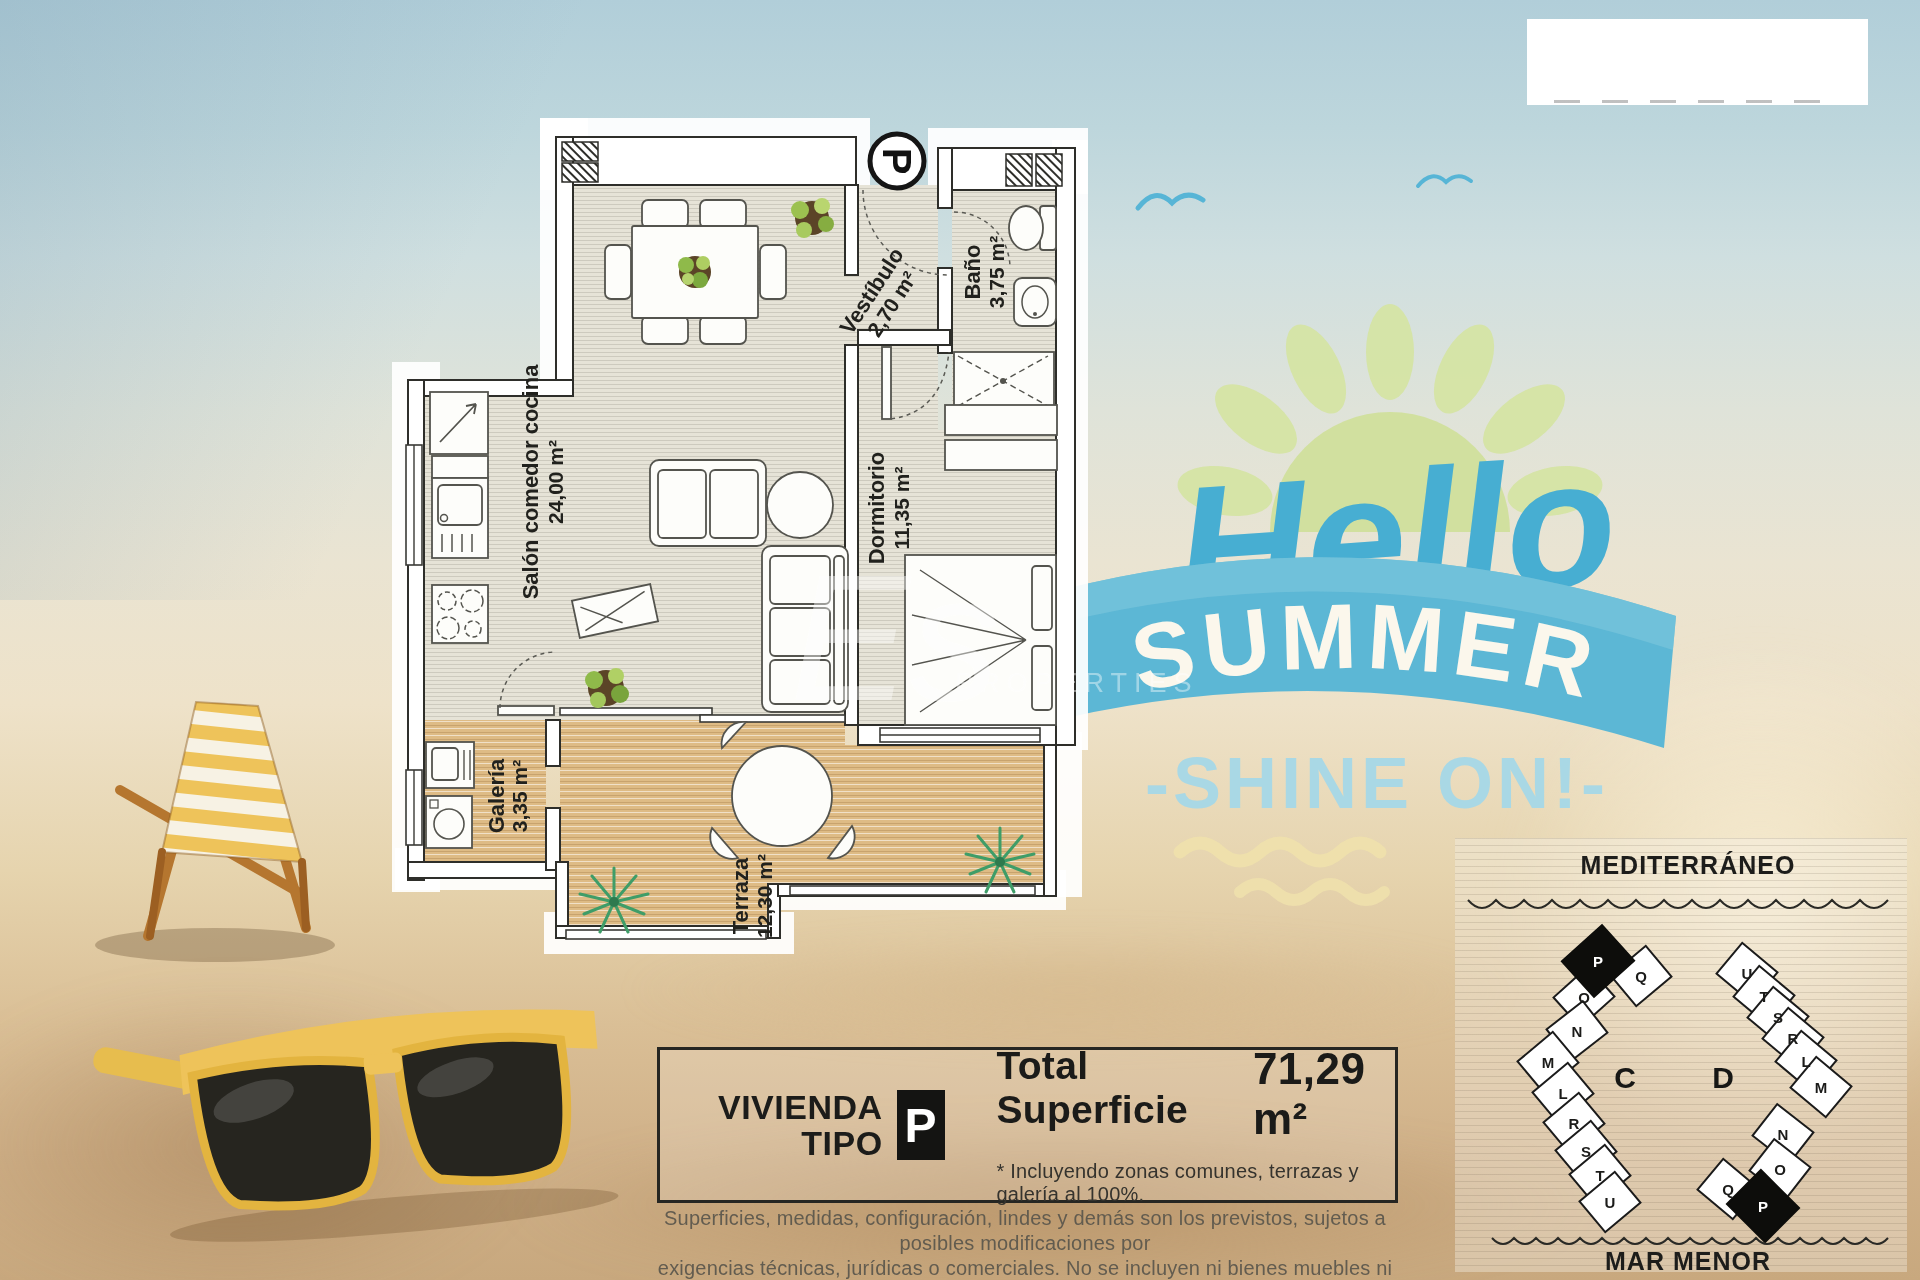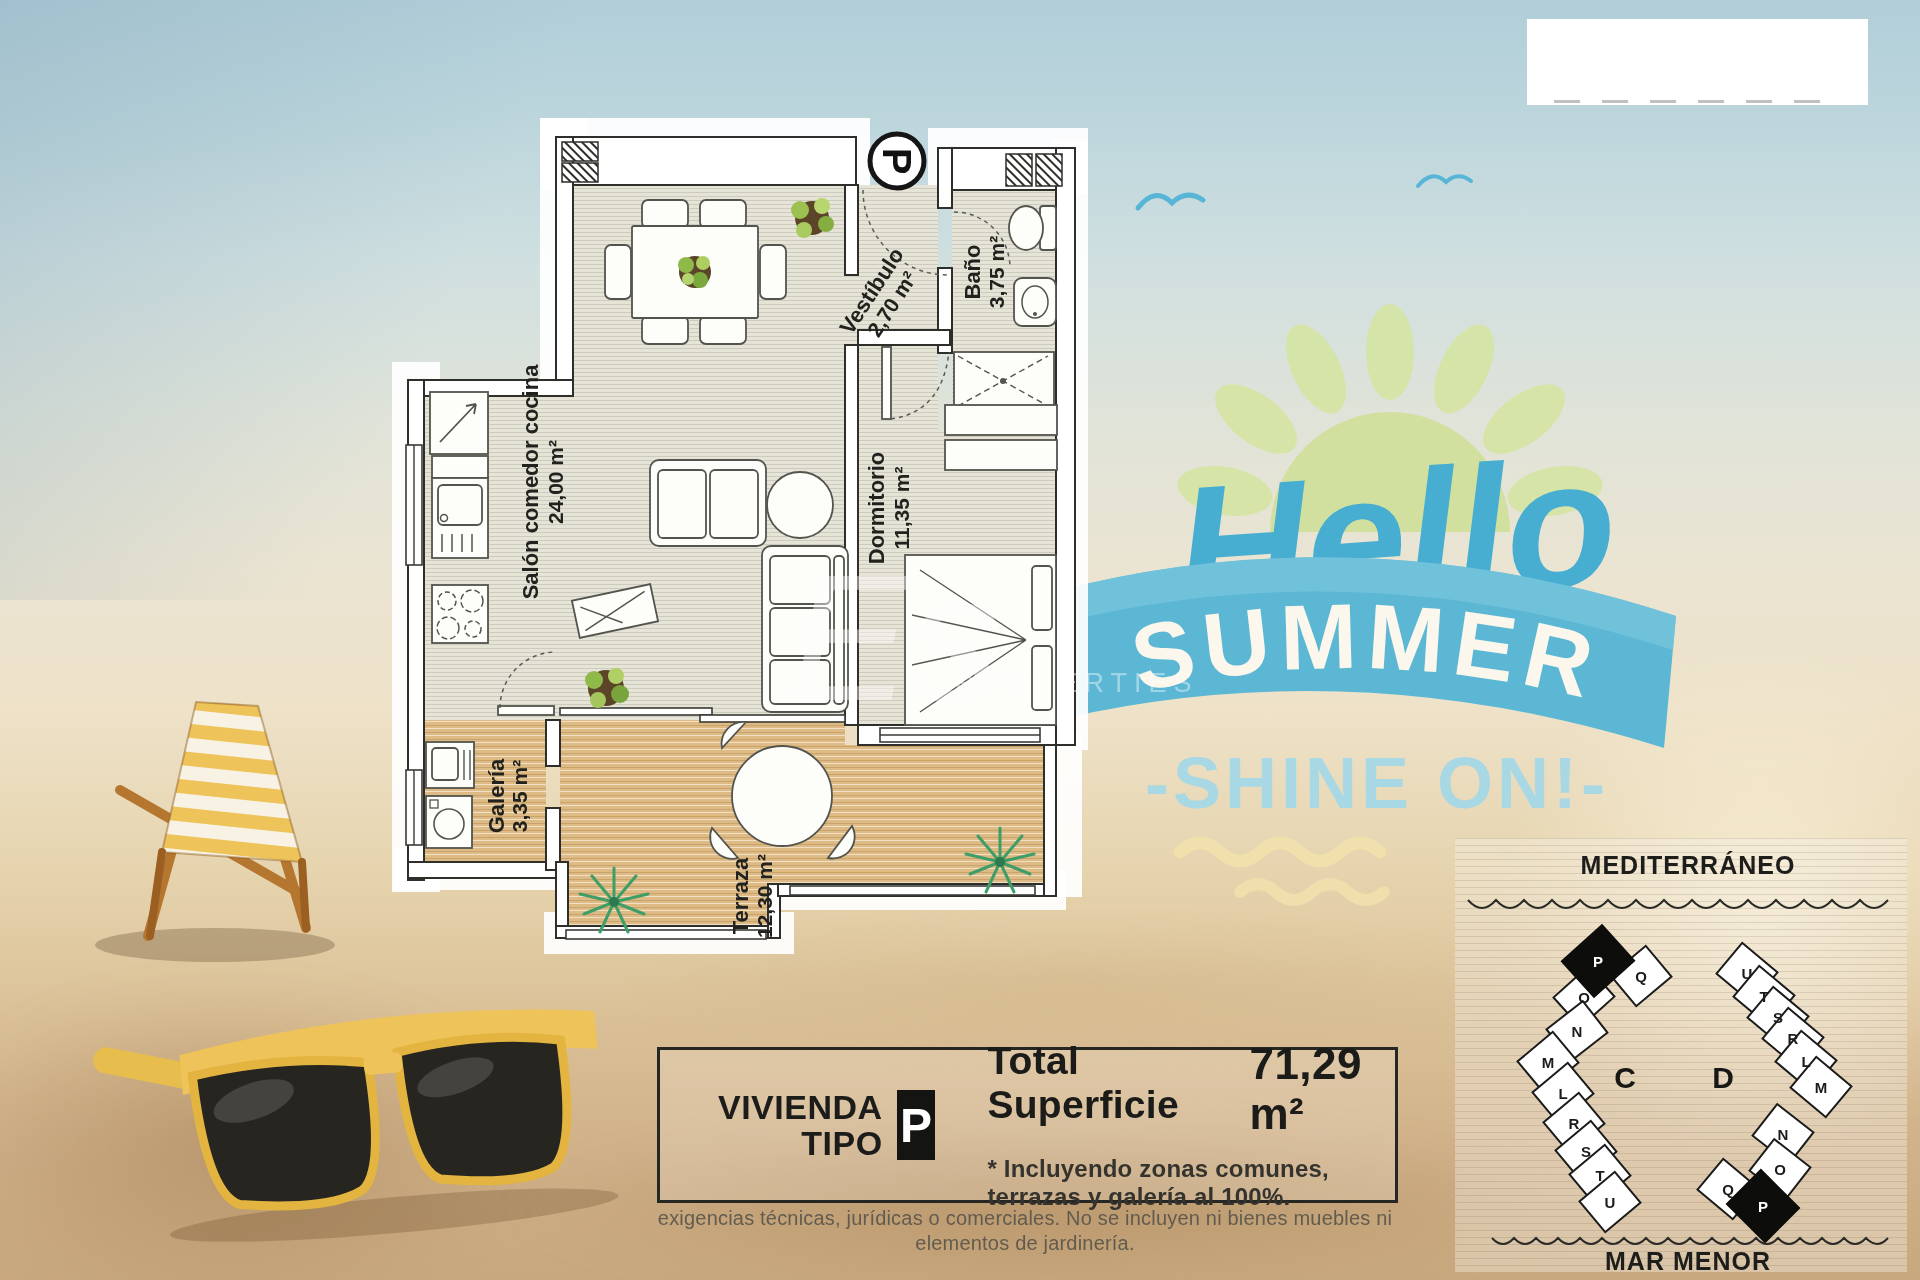--- a/index.html
+++ b/index.html
@@ -32,21 +32,21 @@
     border:3px solid #262622;background:rgba(240,231,214,.28);box-sizing:border-box;
     display:flex;align-items:center;}
   .dwelling{margin-left:58px;text-align:right;color:#1c1c1a;font-weight:700;
     font-size:34px;line-height:1.06;letter-spacing:.5px;}
   .badge{width:62px;height:70px;background:#141412;color:#ffffff;margin-left:14px;
     display:flex;align-items:center;justify-content:center;font-size:48px;font-weight:700;}
   .totals{margin-left:52px;color:#1b1b19;}
   .totRow{display:flex;align-items:flex-start;}
   .totLabel{font-size:39px;font-weight:700;letter-spacing:.3px;}
   .totValue{font-size:44px;font-weight:800;margin-left:24px;letter-spacing:.5px;}
-  .totNote{font-size:24px;font-weight:700;color:#35332e;margin-top:16px;letter-spacing:.2px;}
+  .totNote{font-size:20px;font-weight:400;color:#35332e;margin-top:16px;letter-spacing:.2px;}
 
   .disclaimer{position:absolute;left:640px;top:1206px;width:770px;text-align:center;
     color:#5a564c;font-size:20px;line-height:1.26;letter-spacing:.2px;opacity:.92;}
 
   text{font-family:"Liberation Sans",sans-serif;}
   .roomName{font-size:22px;font-weight:700;fill:#21211d;}
   .roomArea{font-size:21px;font-weight:700;fill:#21211d;}
   .furn{fill:#fdfdfa;stroke:#54544e;stroke-width:1.8;}
   .wall{fill:#ffffff;stroke:#2e2e2a;stroke-width:2;}
   .slab{fill:#ffffff;opacity:.92;}
@@ -488,15 +488,16 @@
     <div class="totals">
       <div class="totRow">
         <span class="totLabel">Total Superficie</span>
         <span class="totValue">71,29 m²</span>
       </div>
       <div class="totNote">* Incluyendo zonas comunes, terrazas y galería al 100%.</div>
     </div>
   </div>
 
   <div class="disclaimer">
+    <div>Superficies, medidas, configuración, lindes y demás son los previstos, sujetos a posibles modificaciones por</div>
     <div>exigencias técnicas, jurídicas o comerciales. No se incluyen ni bienes muebles ni elementos de jardinería.</div>
   </div>
 </div>
 
 </body></html>

